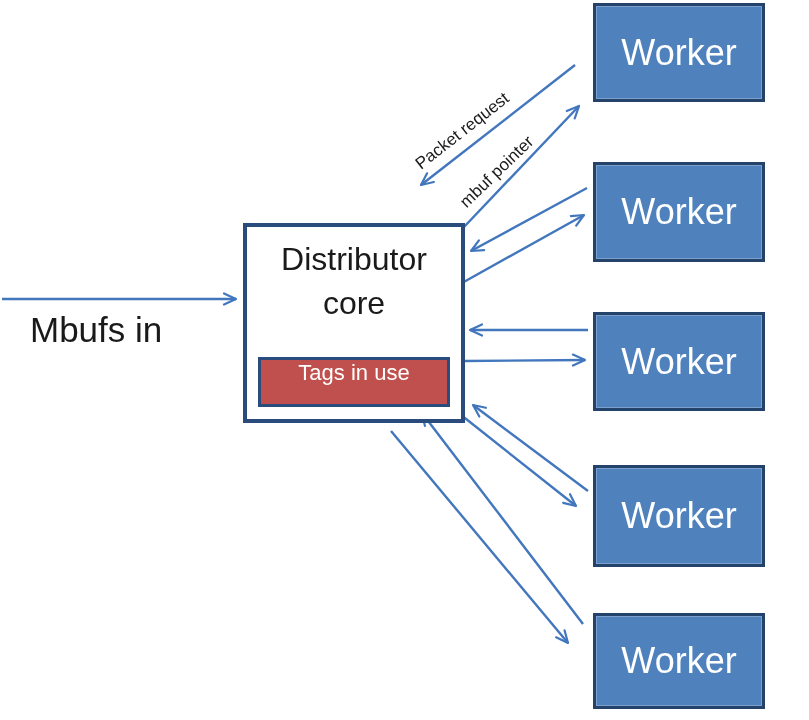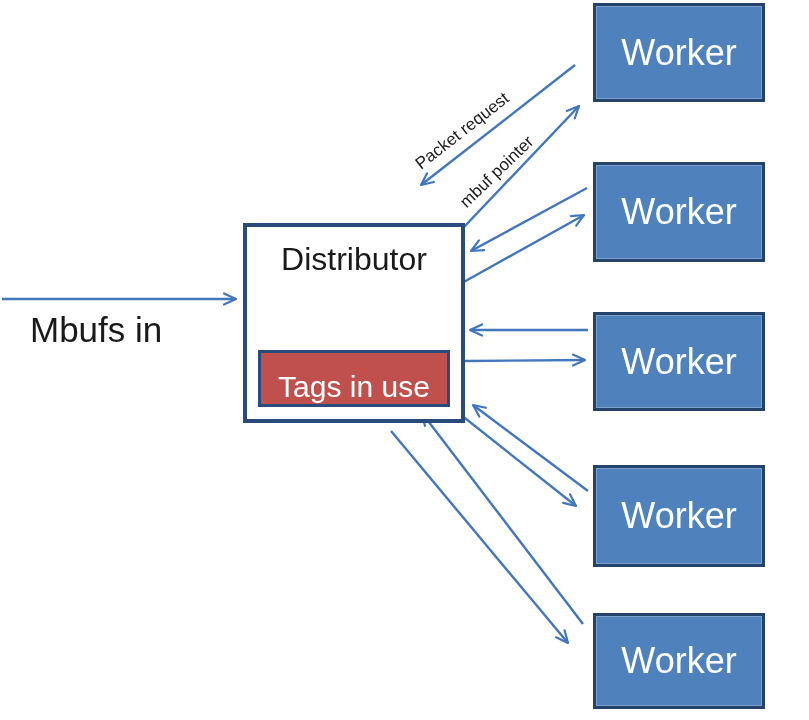--- a/index.html
+++ b/index.html
@@ -30,25 +30,25 @@
     background:var(--background);
     border:4px solid var(--box-border);
     margin-top:24px;
   }
   .dist-title{
     position:absolute;left:0;top:10px;width:100%;
     text-align:center;color:var(--text-dark);
     font-size:32px;line-height:44px;
   }
   .tags-box{
-    position:absolute;left:11px;bottom:12px;width:192px;height:57px;
+    position:absolute;left:11px;bottom:12px;width:192px;height:50px;
     background:var(--tags-fill);
     border:3px solid var(--box-border);
-    display:flex;align-items:flex-end;justify-content:center;
-    color:var(--text-light);font-size:30px;
+    display:flex;align-items:flex-start;justify-content:center;
+    color:var(--text-light);font-size:22px;
   }
   .worker{
     position:absolute;left:593px;width:172px;
     background:var(--worker-fill);
     border:3px solid var(--worker-border);
     box-shadow:inset 0 0 0 1px rgba(255,255,255,0.25);
     display:flex;align-items:center;justify-content:center;
     color:var(--text-light);font-size:36px;
   }
   .mbufs-label{
@@ -88,20 +88,21 @@
   </svg>
 
   <div class="mbufs-label">Mbufs in</div>
 
   <div class="arrow-label packet-request-label">Packet request</div>
   <div class="arrow-label mbuf-pointer-label">mbuf pointer</div>
 
   <div class="distributor">
     <div class="dist-title">
       <div>Distributor</div>
+      <div>core</div>
     </div>
     <div class="tags-box">
       <span>Tags in use</span>
     </div>
   </div>
 
   <div class="worker" style="top:3px;height:99px;">
     <span>Worker</span>
   </div>
   <div class="worker" style="top:162px;height:100px;">

